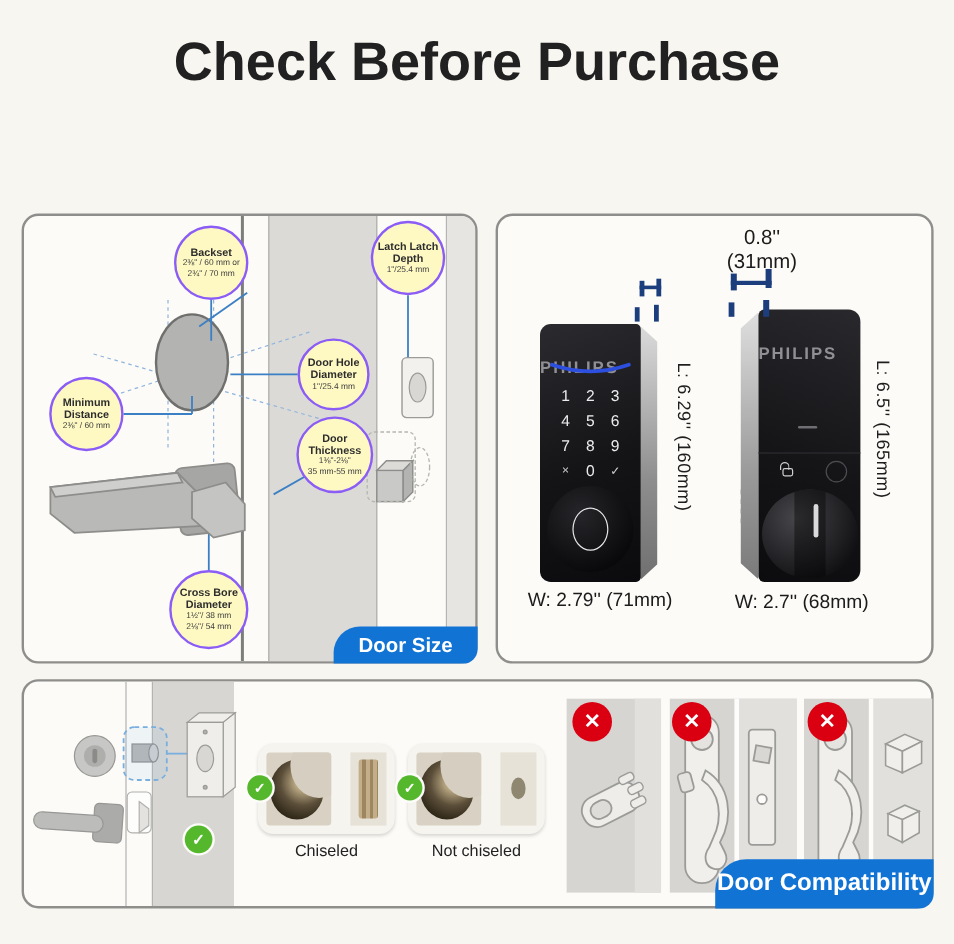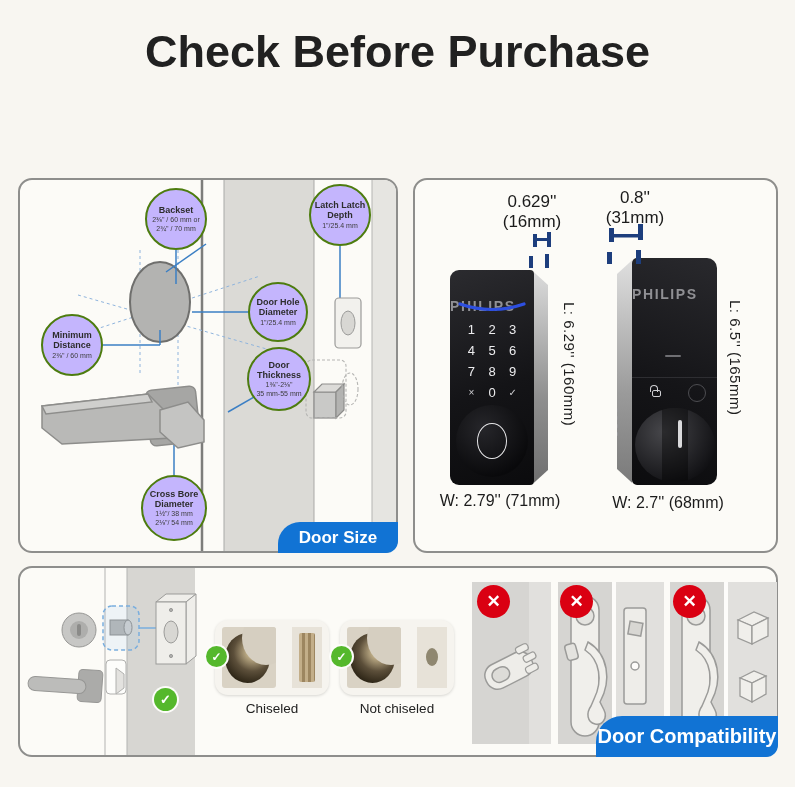--- a/index.html
+++ b/index.html
@@ -8,21 +8,21 @@
   .page{position:absolute;inset:0;width:795px;height:787px}
   .title{position:absolute;top:26px;left:0;width:100%;text-align:center;font-size:45px;font-weight:700;color:#212121}
   .panel{position:absolute;background:#fcfbf7;border:2px solid #8e8e8c;border-radius:14px}
   #panel-door{left:18px;top:178px;width:380px;height:375px}
   #panel-lock{left:413px;top:178px;width:365px;height:375px}
   #panel-compat{left:18px;top:566px;width:760px;height:191px}
   .badge{position:absolute;right:-2px;bottom:-2px;background:#1173d4;color:#fff;display:flex;align-items:center;justify-content:center;font-weight:700;z-index:6}
   .badge.small{width:120px;height:31px;border-radius:22px 0 12px 0;font-size:17px}
   .badge.big{width:182px;height:41px;border-radius:26px 0 12px 0;font-size:20px}
   
-  .callout{position:absolute;background:#c4b5fd;border:2px solid #4d7c0f;border-radius:50%;display:flex;flex-direction:column;align-items:center;justify-content:center;text-align:center;z-index:4;padding:2px}
+  .callout{position:absolute;background:#fef9c3;border:2px solid #8b5cf6;border-radius:50%;display:flex;flex-direction:column;align-items:center;justify-content:center;text-align:center;z-index:4;padding:2px}
   .callout .cl{font-size:9px;font-weight:700;color:#2d2d2d;line-height:1.12}
   .callout .cv{font-size:7px;color:#3c3c3c;line-height:1.3}
   
   .dim-label{position:absolute;text-align:center;font-size:17px;color:#1b1b1b;line-height:1.18;font-weight:500}
   .vlabel{position:absolute;writing-mode:vertical-rl;font-size:15px;color:#1e1e1e;letter-spacing:.5px}
   .wlabel{position:absolute;text-align:center;font-size:16px;color:#1b1b1b;font-weight:500}
   .lock{position:absolute;display:flex}
   .lf-face{width:84px;height:215px;border-radius:9px 4px 4px 9px;background:linear-gradient(160deg,#2b2b2f 0%,#141417 55%,#0b0b0d 100%);position:relative}
   .lf-edge{width:14px;height:215px;background:linear-gradient(180deg,#dcdcdc,#8e8e8e 60%,#6f6f6f);clip-path:polygon(0 1%,100% 7%,100% 93%,0 99%);border-radius:0 4px 4px 0}
   .philips{position:absolute;top:28px;left:0;width:100%;text-align:left;font-size:14px;font-weight:700;letter-spacing:1.6px;color:#909094}
@@ -137,24 +137,20 @@
     <div class="callout" style="left:121px;top:295px;width:66px;height:66px">
       <div class="cl">Cross Bore Diameter</div>
       <div class="cv">1½"/ 38 mm</div>
       <div class="cv">2⅛"/ 54 mm</div>
     </div>
 
     <div class="badge small">Door Size</div>
   </div>
 
   <div class="panel" id="panel-lock">
-    <div class="dim-label" style="left:57px;top:12px;width:120px">
-      <div>0.629''</div>
-      <div>(16mm)</div>
-    </div>
     <div class="dim-label" style="left:160px;top:8px;width:120px">
       <div>0.8''</div>
       <div>(31mm)</div>
     </div>
 
     <svg class="dimmark" style="left:108px;top:52px" width="36" height="40">
       <g fill="#1d3e7d">
         <rect x="10" y="2" width="4" height="13"></rect>
           <rect x="24" y="0" width="4" height="15"></rect>
         <rect x="10" y="6" width="18" height="3"></rect>

